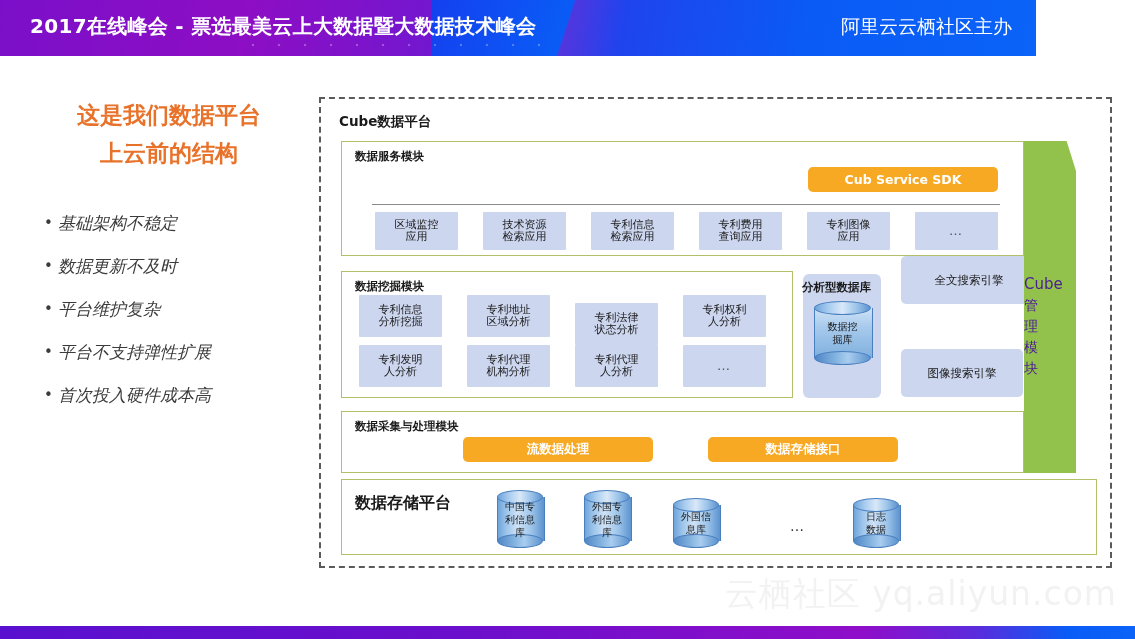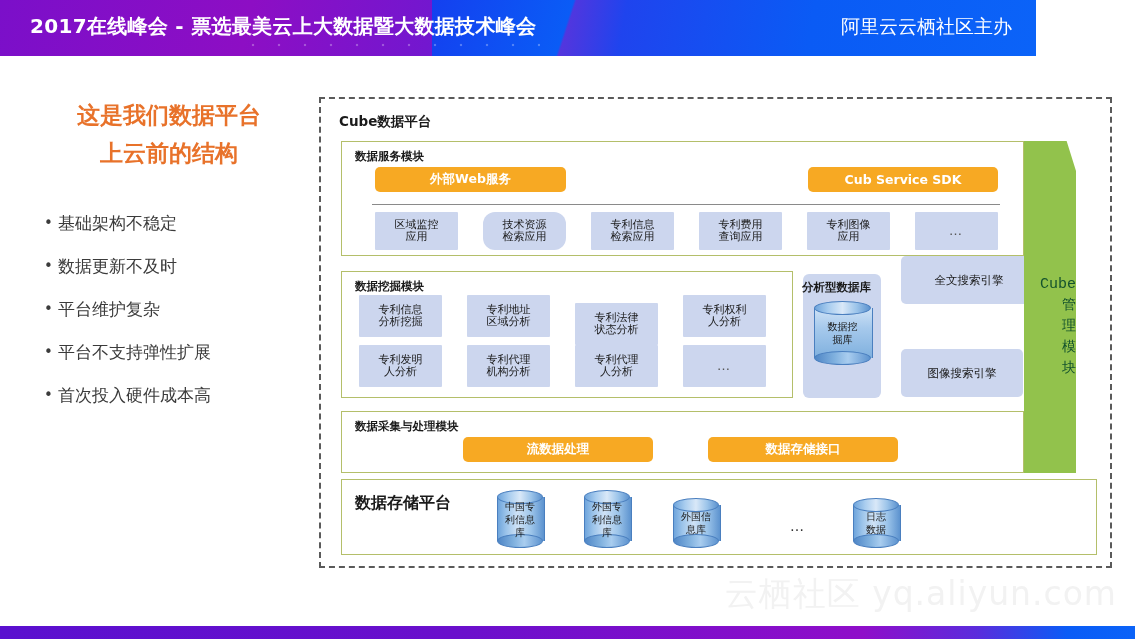--- a/index.html
+++ b/index.html
@@ -45,21 +45,21 @@
     text-align:center;color:#E8722A;font-weight:bold;font-size:23px;line-height:38px;
   }
   .bullets{position:absolute;left:44px;top:212px;width:270px;}
   .bullet{
     display:flex;align-items:flex-start;margin-bottom:21px;
     font-size:17px;color:#3b3b3b;
   }
   .bullet .dot{
     width:14px;flex:0 0 14px;color:#3b3b3b;font-size:15px;line-height:22px;
   }
-  .bullet .btxt{line-height:22px;}
+  .bullet .btxt{line-height:22px;font-style:italic;}
 
   
   .diagram{
     position:absolute;left:319px;top:97px;width:793px;height:471px;
     border:2px dashed #5a5a5a;background:#ffffff;box-sizing:border-box;
   }
   .cube-label{
     position:absolute;left:18px;top:14px;font-size:13.5px;font-weight:bold;color:#1a1a1a;
   }
   .panel{
@@ -119,22 +119,22 @@
     background:linear-gradient(to bottom,#cfe2f6 0%,#a6c9ec 40%,#7fb0de 100%);
     border-radius:0;
   }
 
   
   .ribbon{
     position:absolute;background:#92C24C;
     clip-path:polygon(0 0, 82% 0, 100% 9%, 100% 100%, 0 100%);
   }
   .ribbon .rtxt{
-    position:absolute;left:0;width:100%;text-align:right;
-    color:#14532d;font-size:14px;line-height:19px;font-family:Liberation Mono, monospace;
+    position:absolute;left:0;width:100%;text-align:left;
+    color:#4c1d95;font-size:14px;line-height:19px;
   }
   .ribbon .rcube{top:134px;font-size:15px;}
 
   
   .sebox{
     position:absolute;background:#ccd6ee;border-radius:5px;
     display:flex;align-items:center;justify-content:center;
     font-size:11.5px;color:#1a1a1a;
   }
 
@@ -187,27 +187,26 @@
   </div>
 </div>
 
 <div class="diagram">
 
   <div class="cube-label">Cube数据平台</div>
 
   <div class="panel" style="left:20px;top:42px;width:683px;height:115px;">
     <div class="panel-title" style="left:13px;top:7px;">数据服务模块</div>
 
-    <div class="pill" style="left:33px;top:25px;width:191px;">外部Web服务</div>
     <div class="pill" style="left:466px;top:25px;width:190px;">Cub Service SDK</div>
 
     <div class="hr" style="left:30px;top:62px;width:628px;"></div>
 
     <div class="abox" style="left:33px;top:70px;width:83px;height:38px;">区域监控<br>应用</div>
-    <div class="abox" style="left:141px;top:70px;width:83px;height:38px;border-radius:12px;">技术资源<br>检索应用</div>
+    <div class="abox" style="left:141px;top:70px;width:83px;height:38px;">技术资源<br>检索应用</div>
     <div class="abox" style="left:249px;top:70px;width:83px;height:38px;">专利信息<br>检索应用</div>
     <div class="abox" style="left:357px;top:70px;width:83px;height:38px;">专利费用<br>查询应用</div>
     <div class="abox" style="left:465px;top:70px;width:83px;height:38px;">专利图像<br>应用</div>
     <div class="abox empty" style="left:573px;top:70px;width:83px;height:38px;">…</div>
   </div>
 
   <div class="panel" style="left:20px;top:172px;width:452px;height:127px;">
     <div class="panel-title" style="left:13px;top:7px;">数据挖掘模块</div>
 
     <div class="abox" style="left:17px;top:23px;width:83px;height:42px;">专利信息<br>分析挖掘</div>

